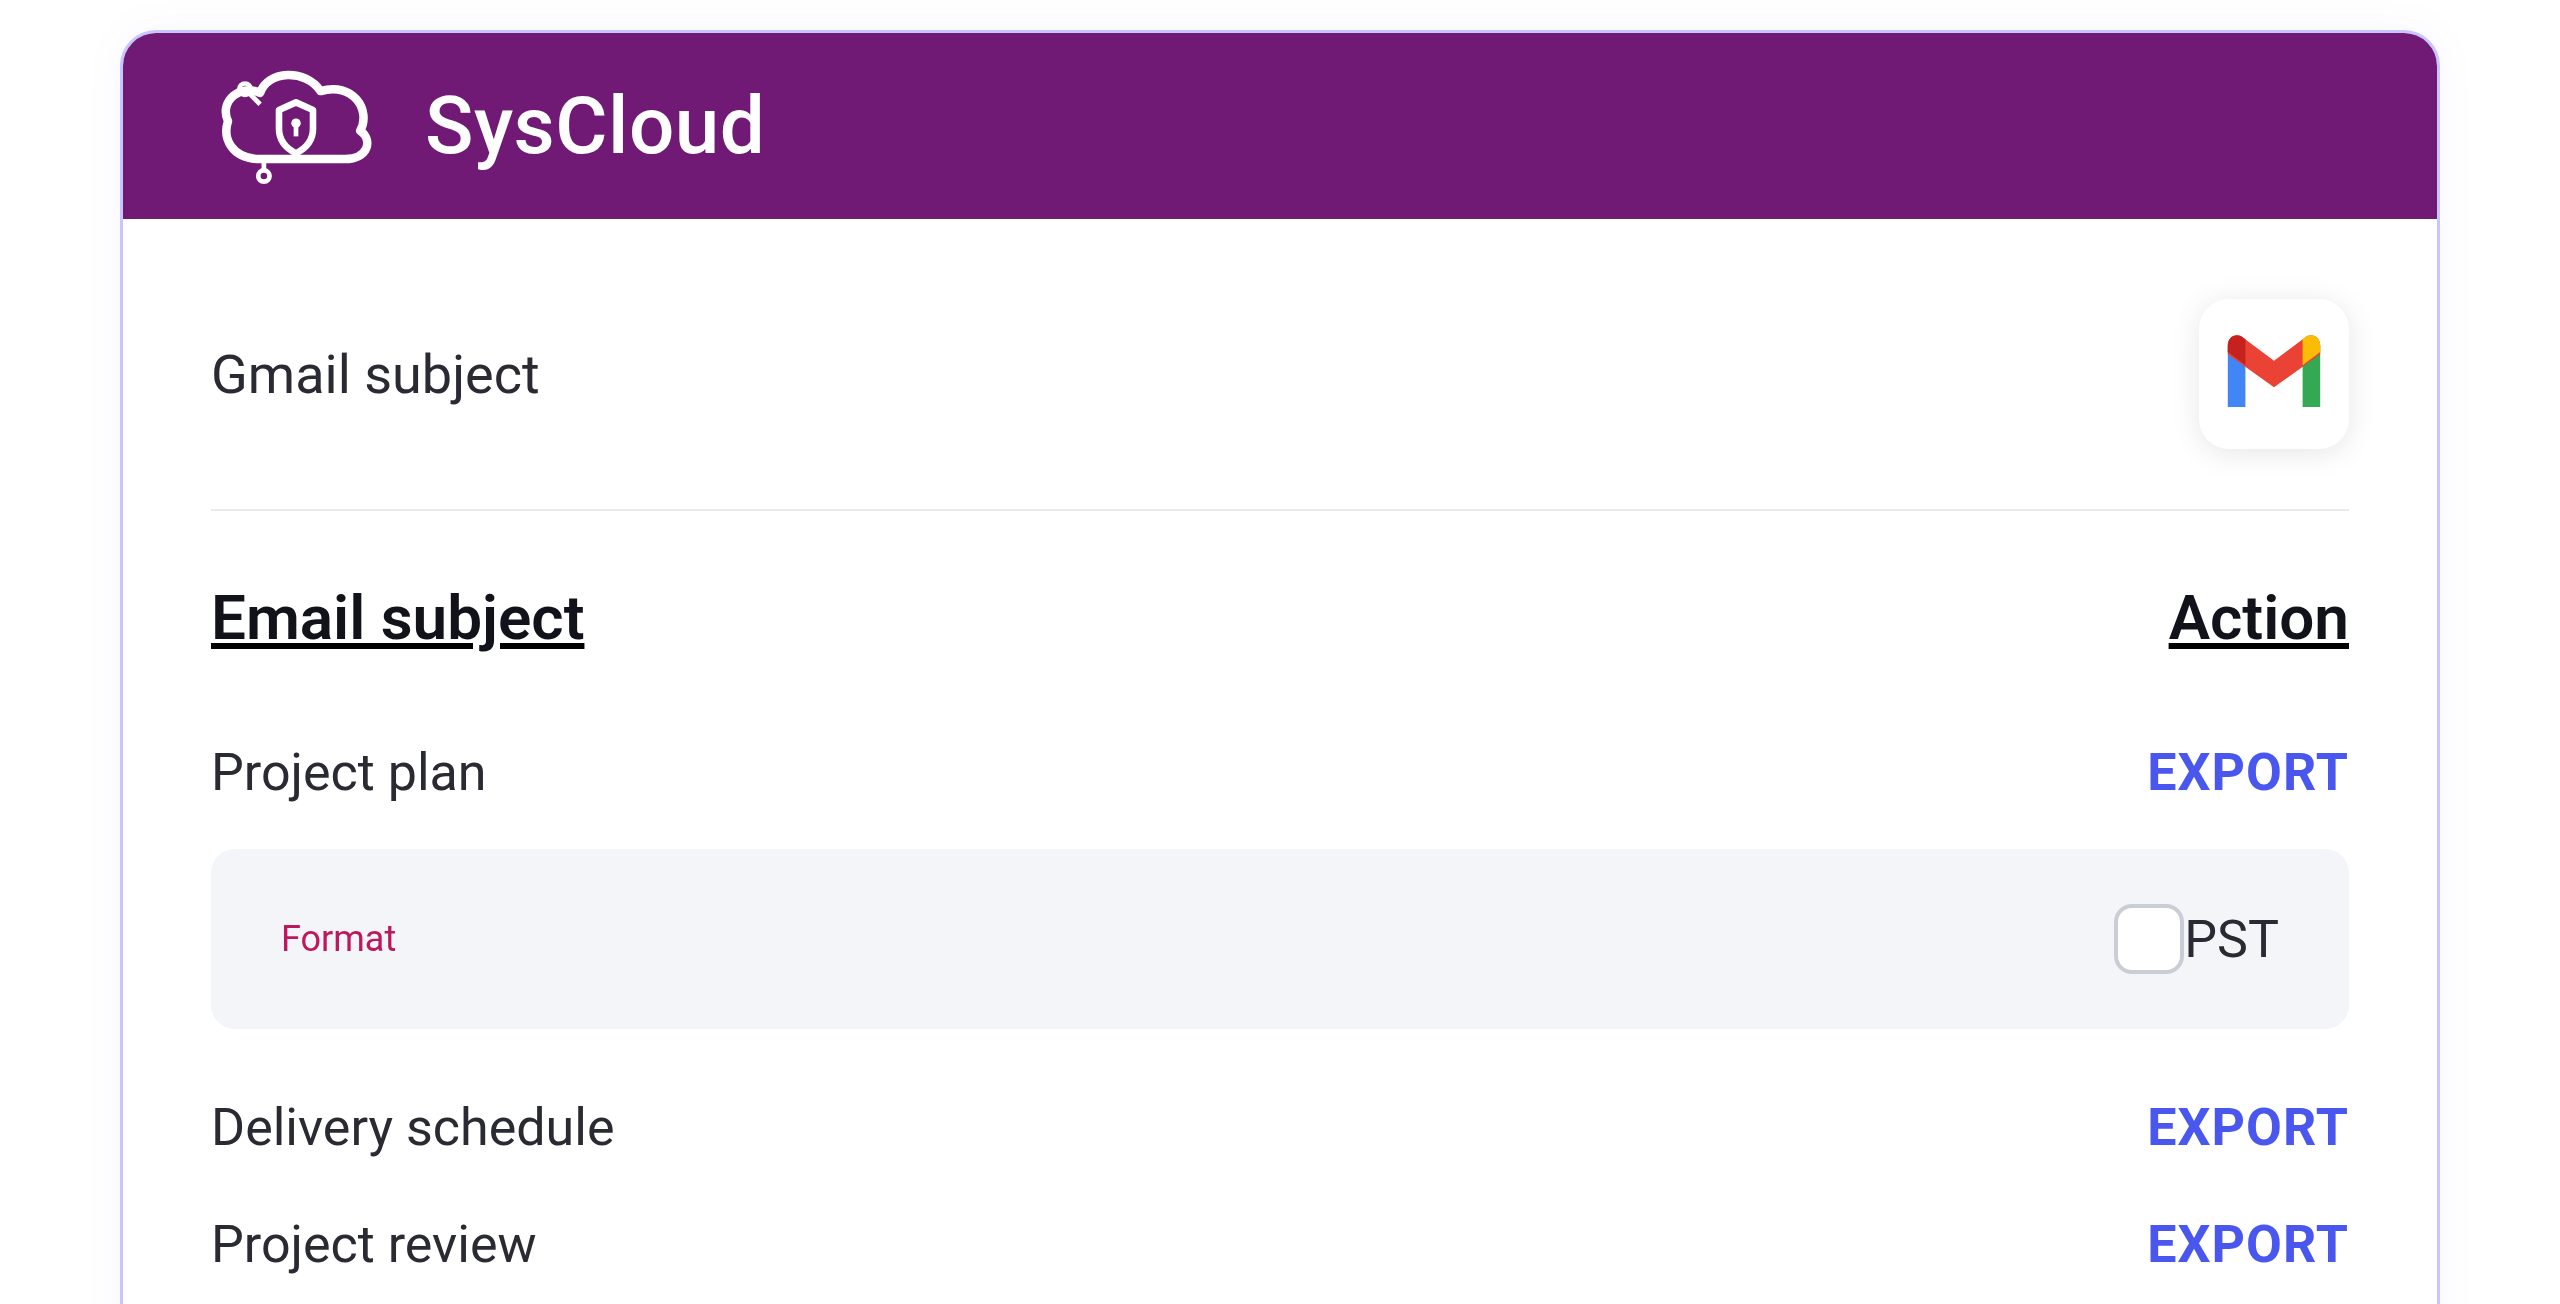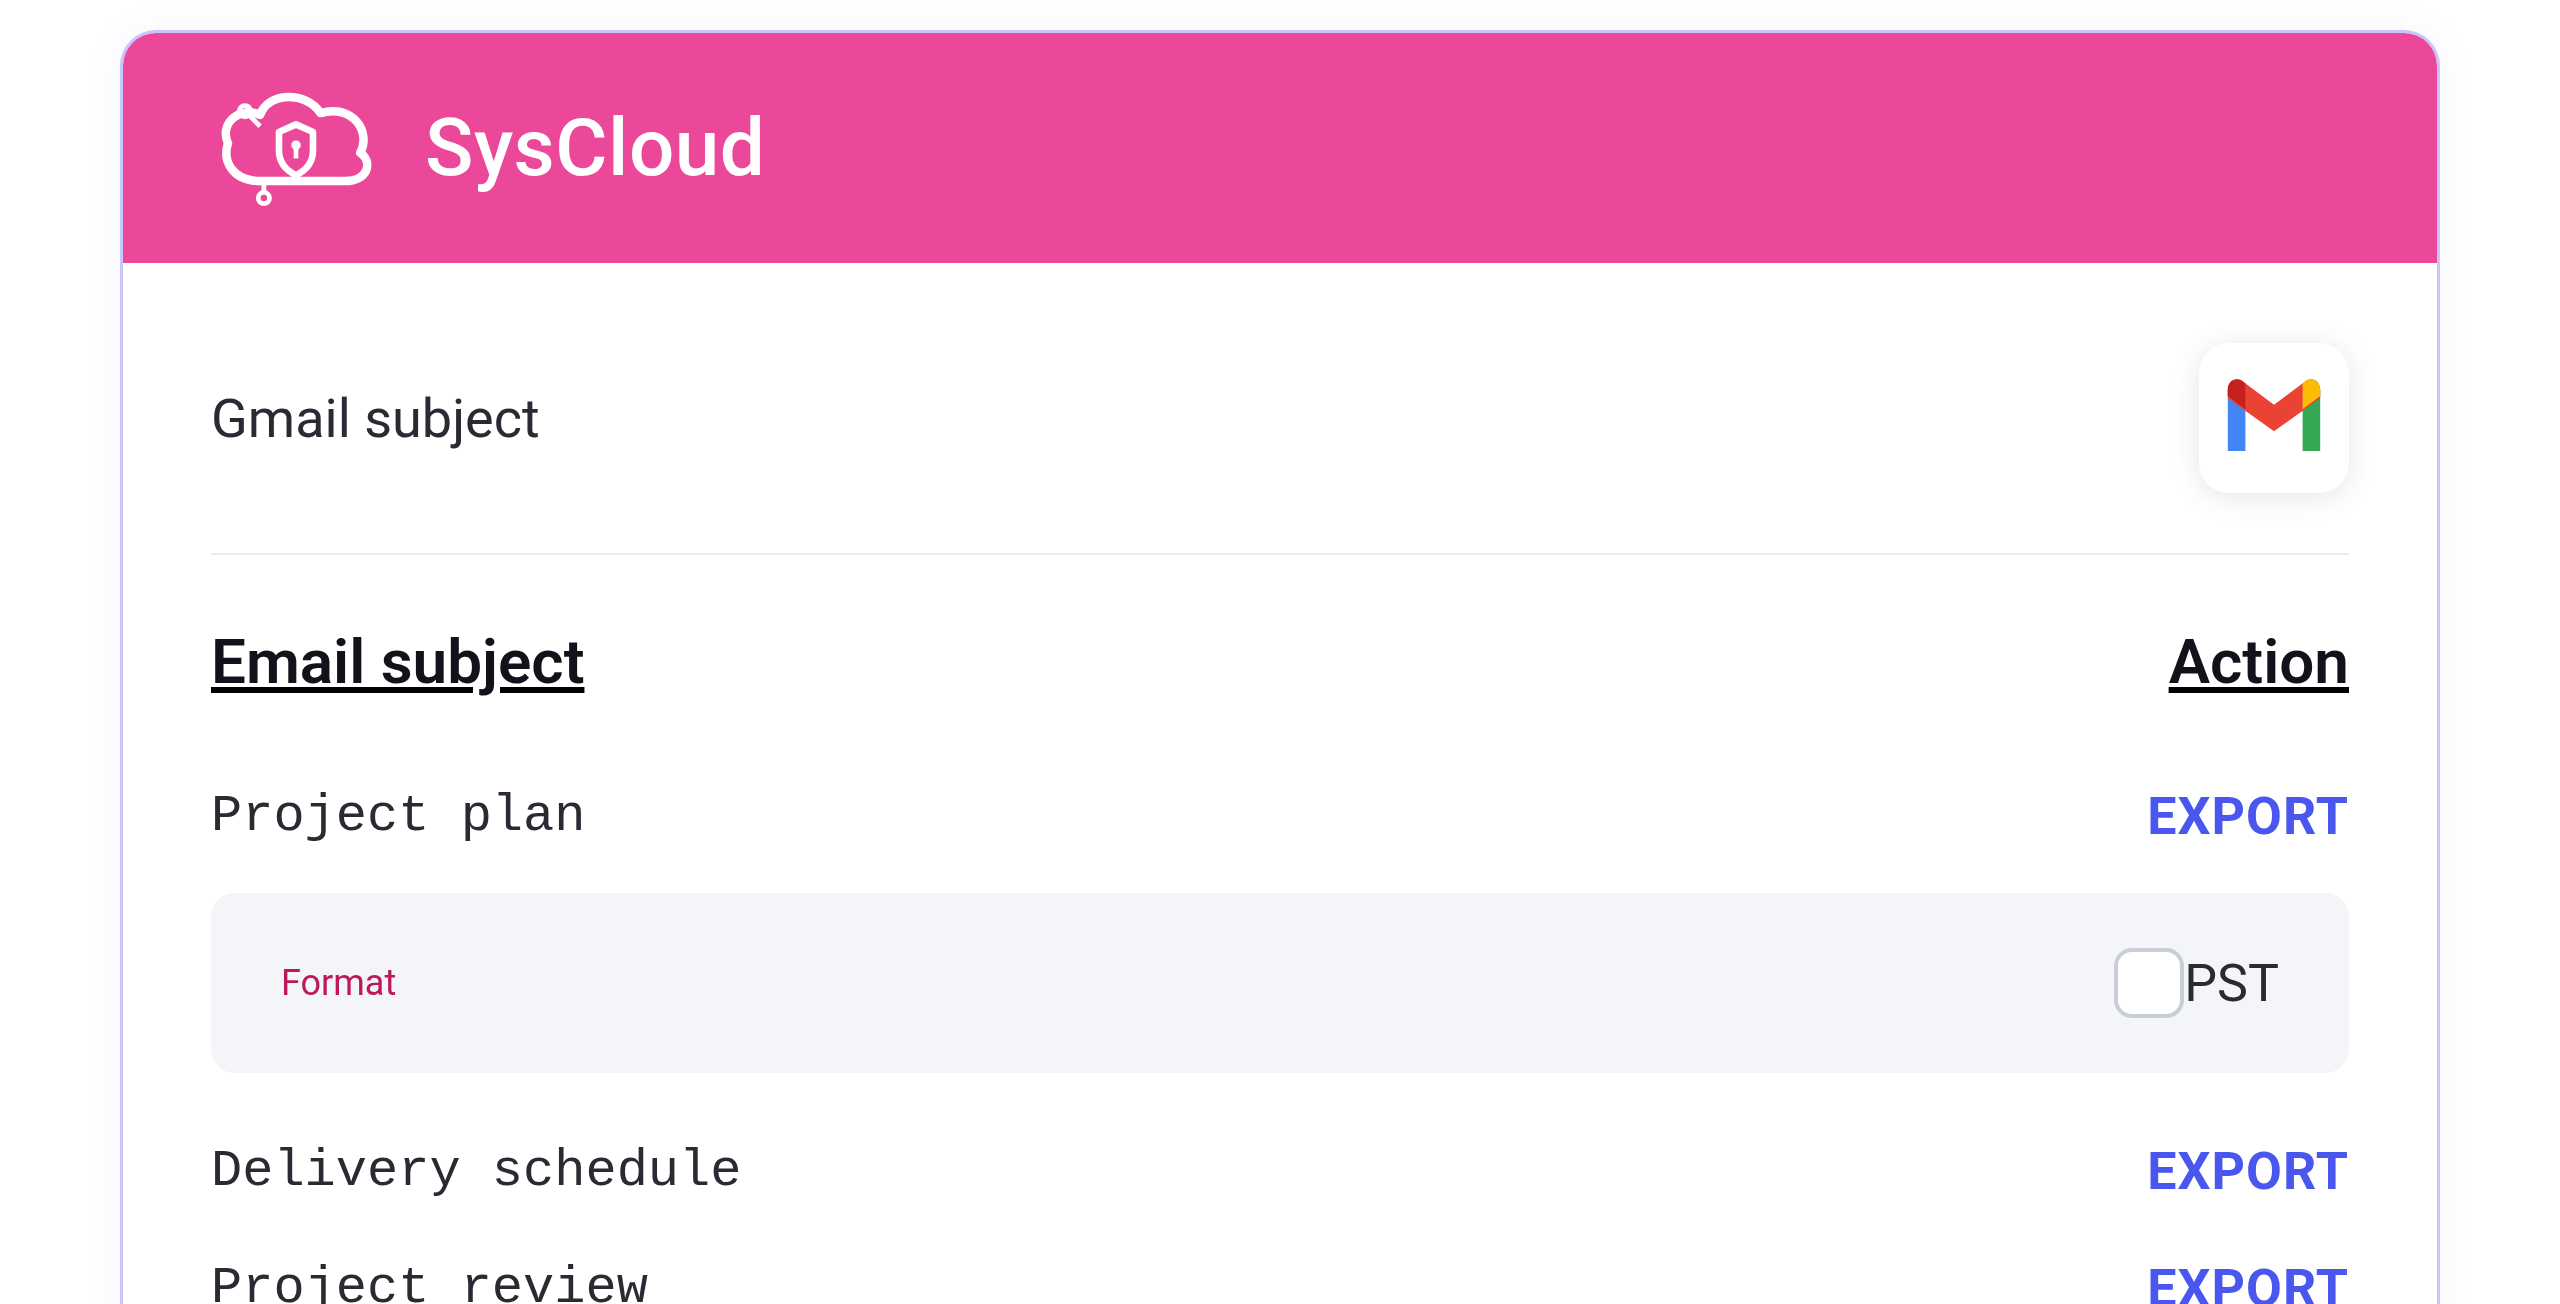--- a/index.html
+++ b/index.html
@@ -14,22 +14,22 @@
   }
   .card {
     width: 2320px;
     border: 3px solid #c9c6ff;
     border-radius: 36px;
     overflow: hidden;
     background: #ffffff;
     box-shadow: 0 0 40px rgba(120,120,255,0.06);
   }
   .header {
-    background: #ec4899;
-    height: 230px;
+    background: #701a75;
+    height: 186px;
     display: flex;
     align-items: center;
     padding-left: 88px;
     gap: 44px;
   }
   .logo-icon-wrap {
     width: 170px;
     height: 130px;
     display:flex;
     align-items:center;
@@ -82,21 +82,20 @@
   .email-row {
     display:flex;
     align-items:center;
     justify-content:space-between;
     padding: 28px 0;
   }
   .email-subject {
     font-size: 52px;
     color: #2a2a33;
     font-weight: 400;
-    font-family: Liberation Mono, monospace;
   }
   .export-link {
     font-size: 52px;
     font-weight: 700;
     color: #4a57ef;
     letter-spacing: 1px;
     cursor: pointer;
   }
   .format-panel {
     background: #f3f5f9;

